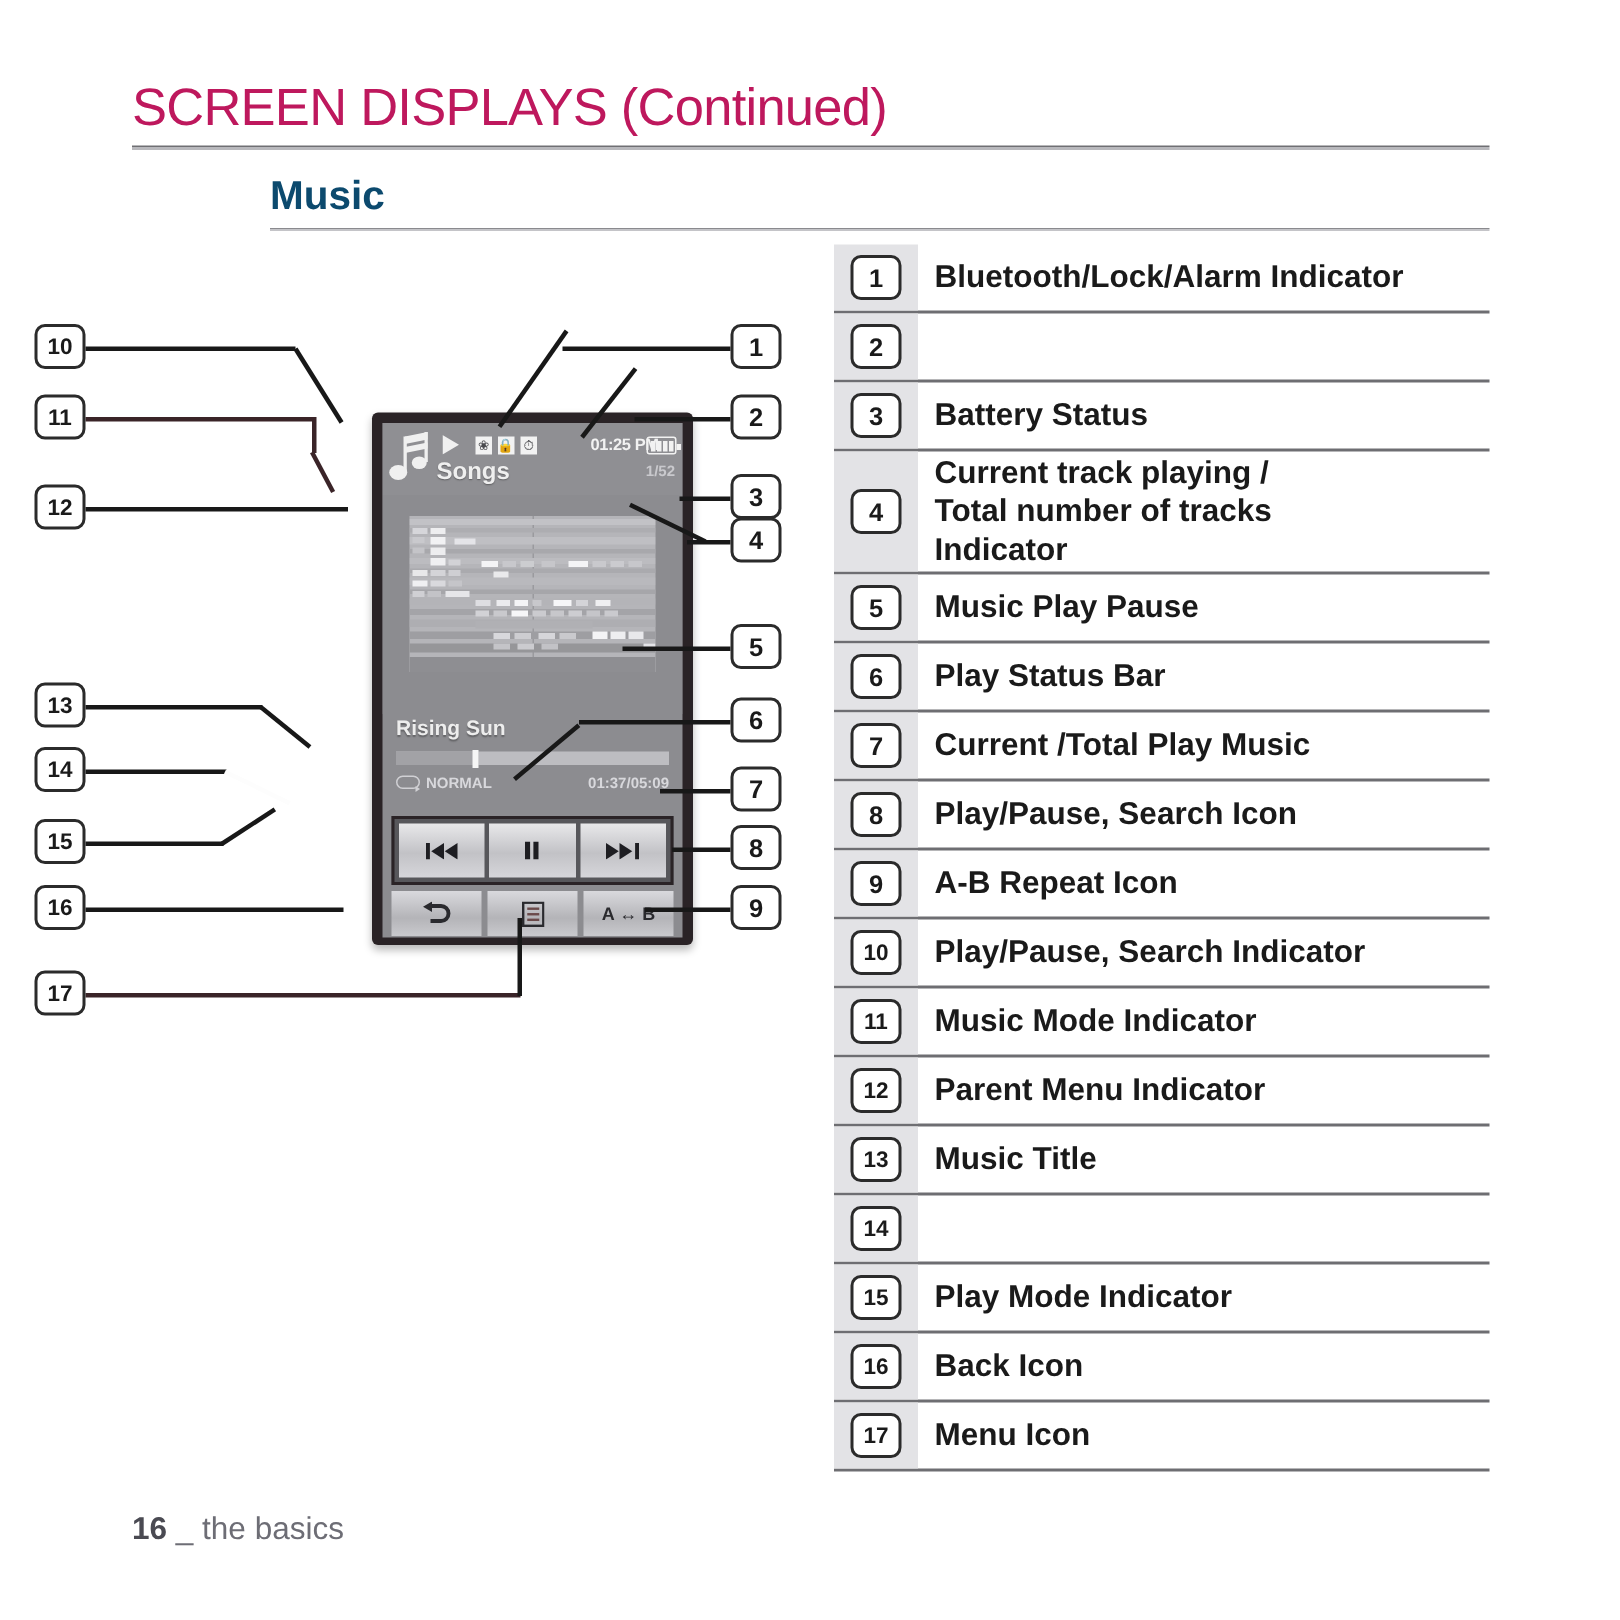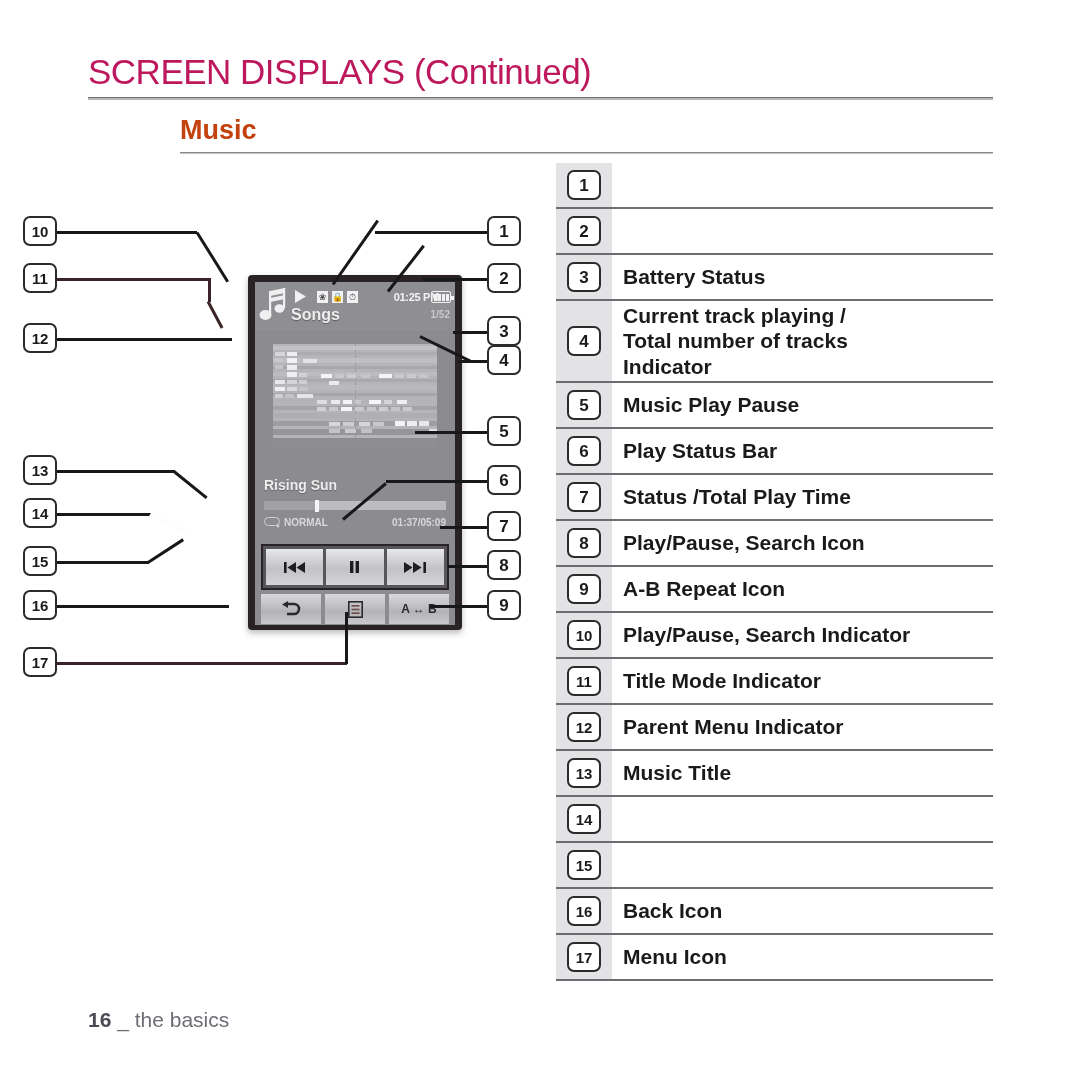--- a/index.html
+++ b/index.html
@@ -21,21 +21,21 @@
     letter-spacing:-0.5px; white-space:nowrap;
   }
   #title-rule {
     margin-top:5px; height:3px;
     background:linear-gradient(to bottom,#6f6f73 0,#6f6f73 1px,#b8b8bc 1px,#b8b8bc 3px);
   }
   #section-title {
     position:absolute; left:180px; top:115px; width:813px;
   }
   #section-title .txt {
-    font-size:27px; font-weight:bold; color:#c2410c;
+    font-size:27px; font-weight:bold; color:#0c4a6e;
   }
   #section-rule {
     margin-top:6px; height:2px;
     background:linear-gradient(to bottom,#8a8a8e 0,#8a8a8e 1px,#c4c4c8 1px,#c4c4c8 2px);
   }
 
   
   #legend {
     position:absolute; left:556px; top:163px; width:437px;
   }
@@ -488,20 +488,21 @@
 
     </div>
   </div>
 </div>
 
 <div id="legend">
     <div class="legend-row">
       <div class="num-cell">
         <div class="num-box">1</div>
       </div>
+      <div class="legend-label">Bluetooth/Lock/Alarm Indicator</div>
     </div>
     <div class="legend-row">
       <div class="num-cell">
         <div class="num-box">2</div>
       </div>
     </div>
     <div class="legend-row">
       <div class="num-cell">
         <div class="num-box">3</div>
       </div>
@@ -524,21 +525,21 @@
     <div class="legend-row">
       <div class="num-cell">
         <div class="num-box">6</div>
       </div>
       <div class="legend-label">Play Status Bar</div>
     </div>
     <div class="legend-row">
       <div class="num-cell">
         <div class="num-box">7</div>
       </div>
-      <div class="legend-label">Status /Total Play Time</div>
+      <div class="legend-label">Current /Total Play Music</div>
     </div>
     <div class="legend-row">
       <div class="num-cell">
         <div class="num-box">8</div>
       </div>
       <div class="legend-label">Play/Pause, Search Icon</div>
     </div>
     <div class="legend-row">
       <div class="num-cell">
         <div class="num-box">9</div>
@@ -548,21 +549,21 @@
     <div class="legend-row">
       <div class="num-cell">
         <div class="num-box two-digit">10</div>
       </div>
       <div class="legend-label">Play/Pause, Search Indicator</div>
     </div>
     <div class="legend-row">
       <div class="num-cell">
         <div class="num-box two-digit">11</div>
       </div>
-      <div class="legend-label">Title Mode Indicator</div>
+      <div class="legend-label">Music Mode Indicator</div>
     </div>
     <div class="legend-row">
       <div class="num-cell">
         <div class="num-box two-digit">12</div>
       </div>
       <div class="legend-label">Parent Menu Indicator</div>
     </div>
     <div class="legend-row">
       <div class="num-cell">
         <div class="num-box two-digit">13</div>
@@ -571,20 +572,21 @@
     </div>
     <div class="legend-row">
       <div class="num-cell">
         <div class="num-box two-digit">14</div>
       </div>
     </div>
     <div class="legend-row">
       <div class="num-cell">
         <div class="num-box two-digit">15</div>
       </div>
+      <div class="legend-label">Play Mode Indicator</div>
     </div>
     <div class="legend-row">
       <div class="num-cell">
         <div class="num-box two-digit">16</div>
       </div>
       <div class="legend-label">Back Icon</div>
     </div>
     <div class="legend-row">
       <div class="num-cell">
         <div class="num-box two-digit">17</div>

